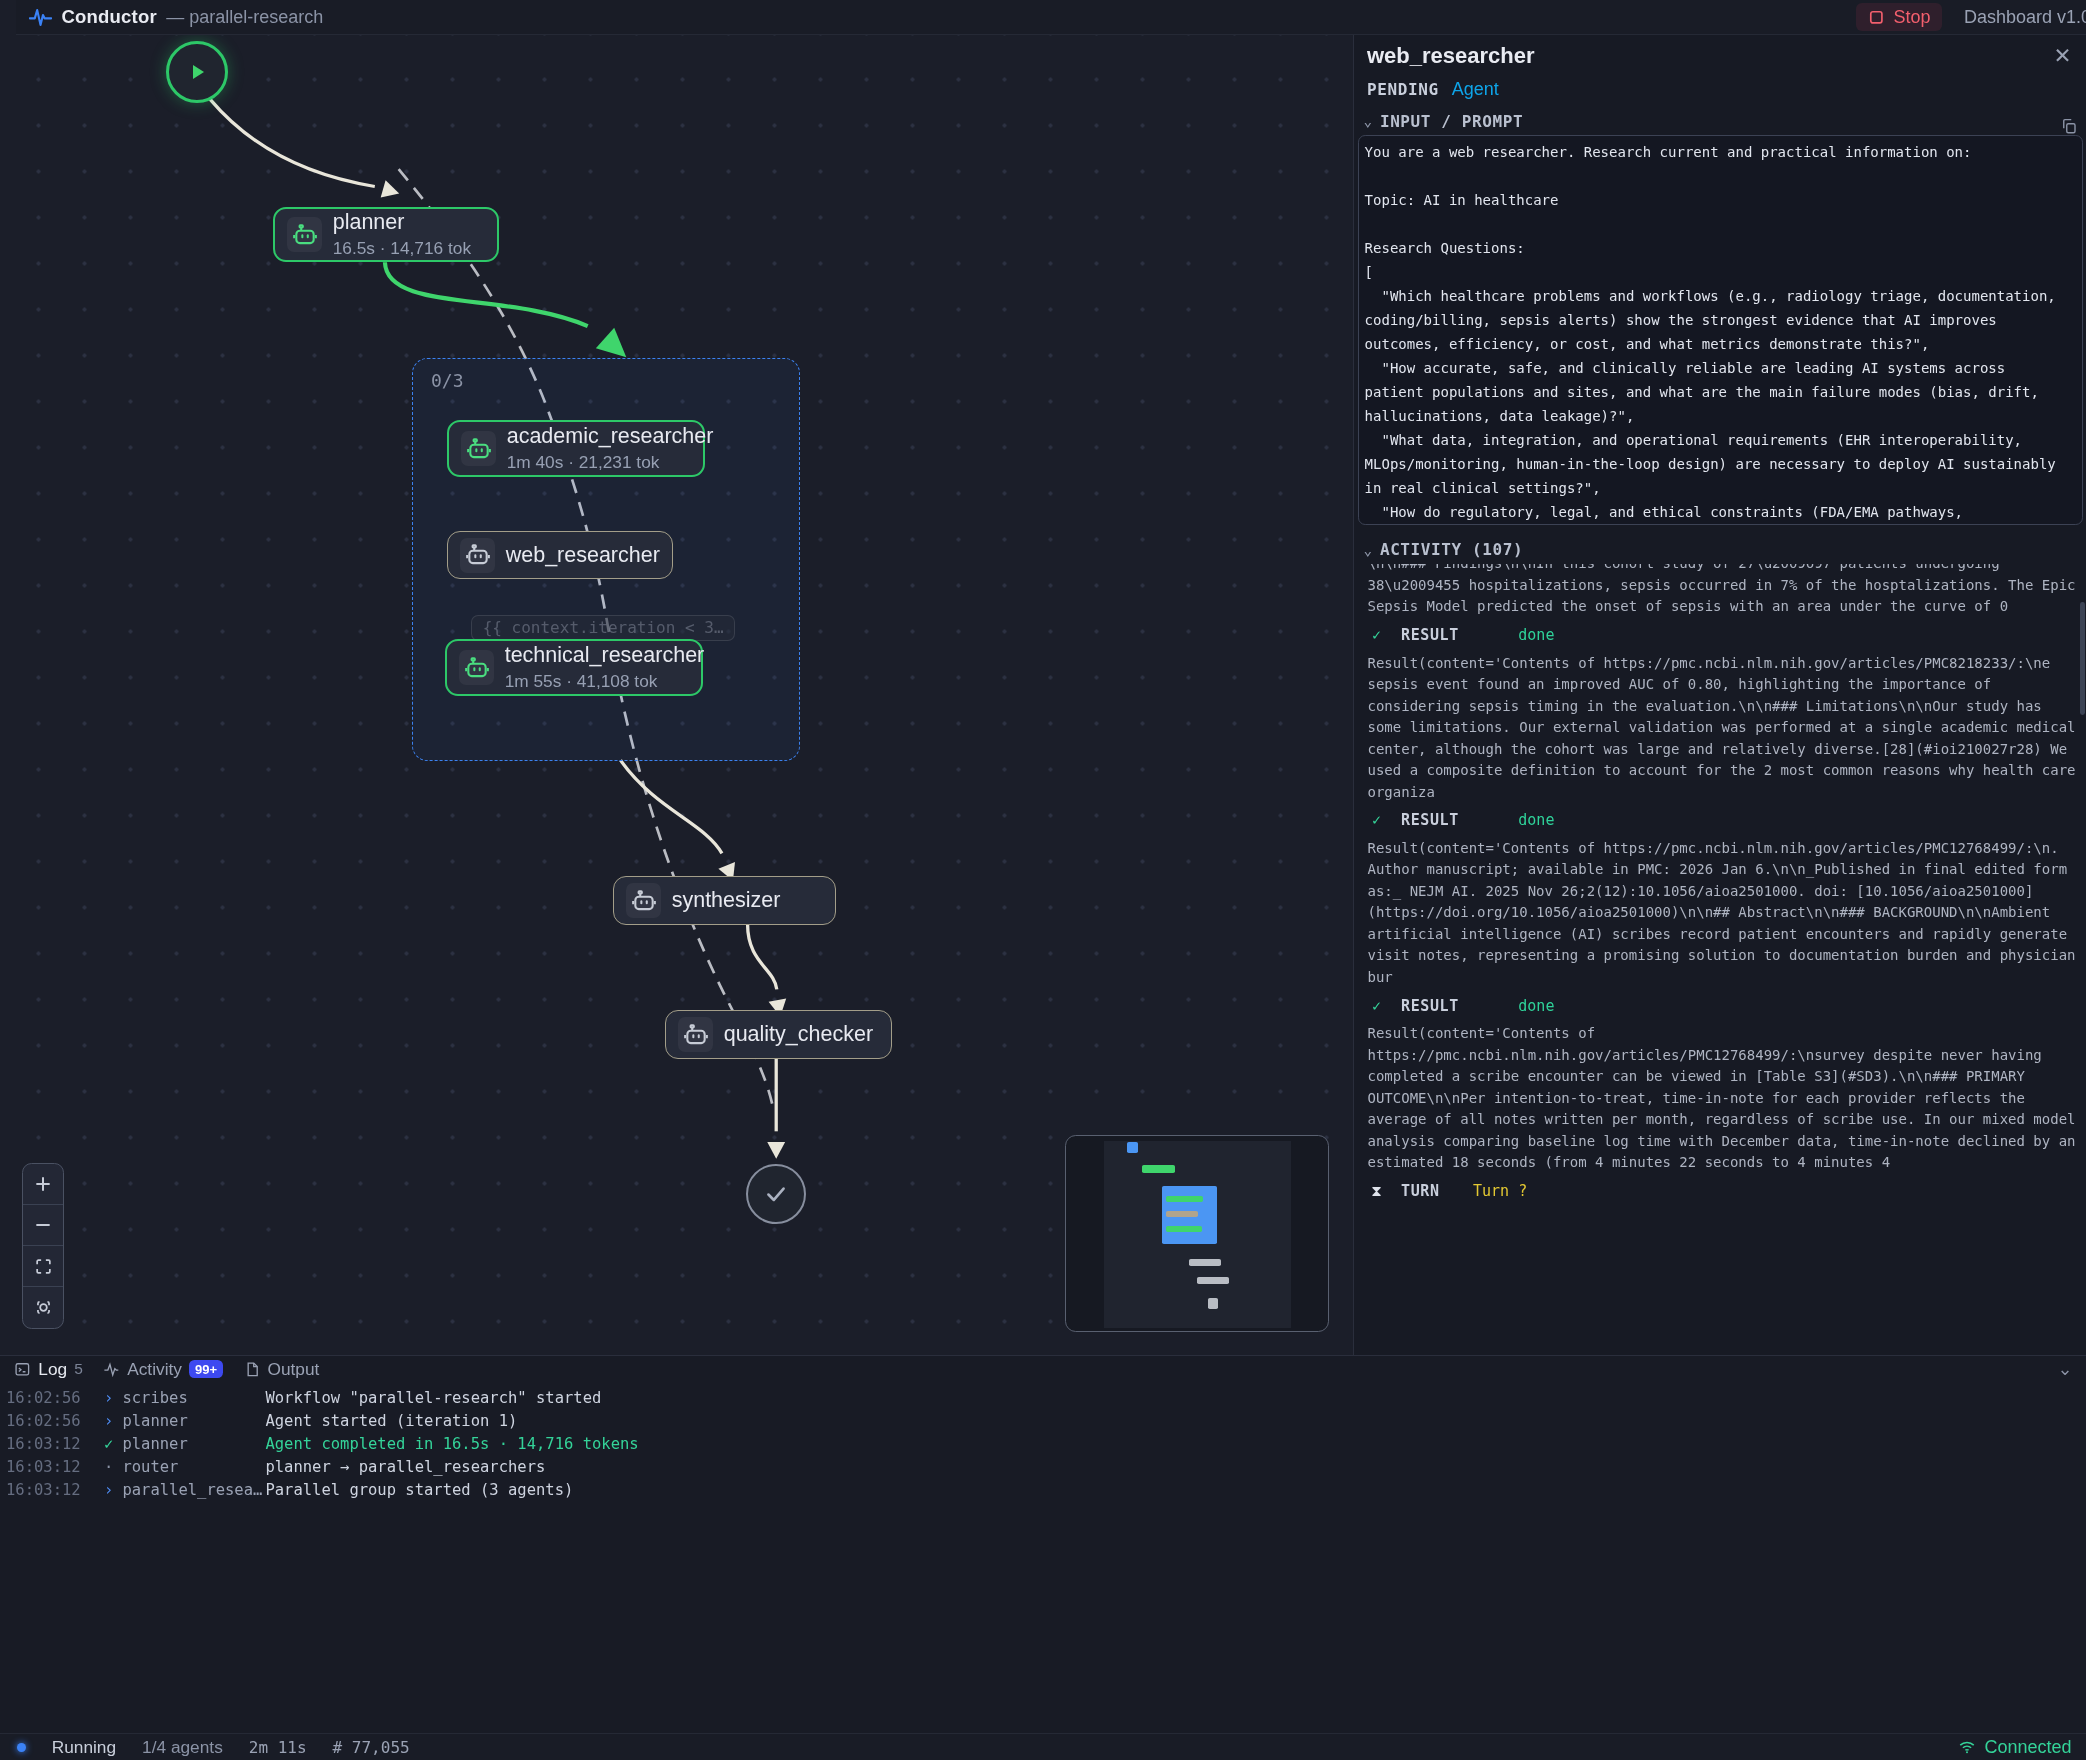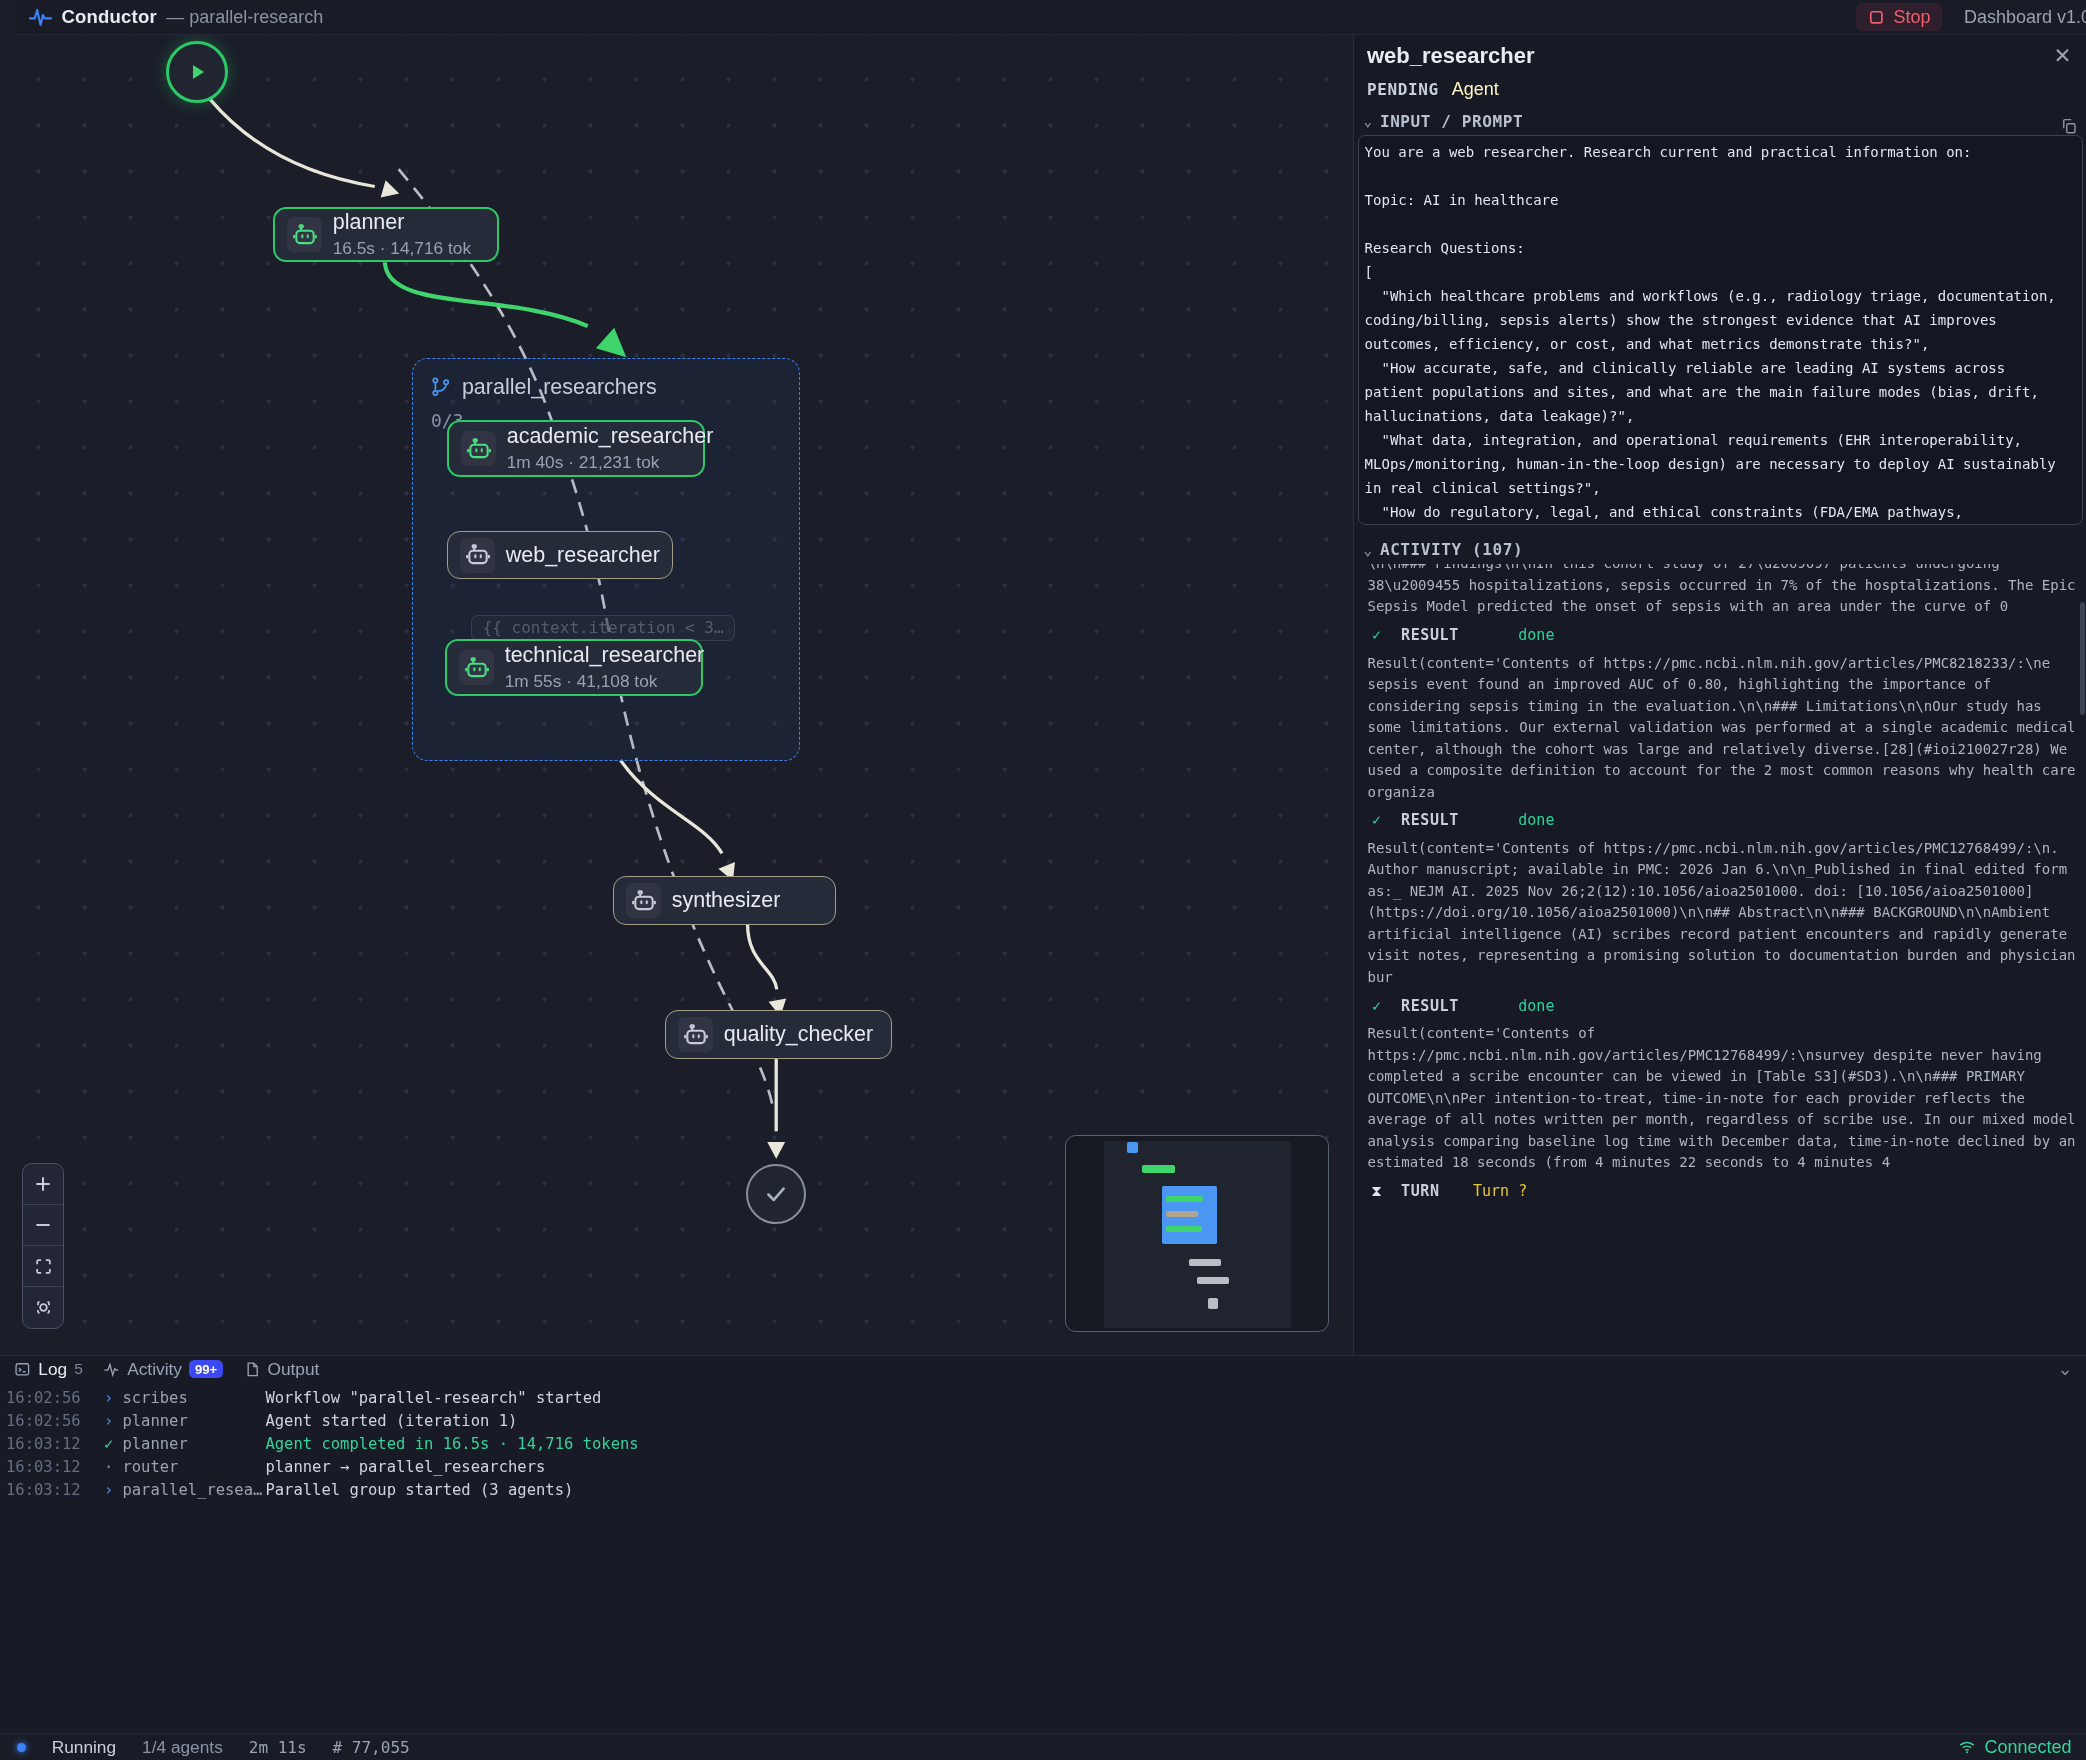--- a/index.html
+++ b/index.html
@@ -67,21 +67,21 @@
   .mm { position:absolute; border-radius:1.8px; }
 
   
   .panel { position:absolute; left:1353px; top:35px; width:734px; height:1320px;
            background:#171a24; border-left:1.2px solid #2a2e3c; z-index:30; }
   .panel-title-row { display:flex; align-items:center; justify-content:space-between; padding:8.4px 15.5px 0 13px; }
   .panel-title { font-size:22px; font-weight:bold; color:#e9ebf2; }
   .close-x { color:#9aa2b4; font-size:21.5px; background:none; border:none; cursor:pointer; line-height:1; }
   .panel-status-row { display:flex; align-items:center; gap:13px; padding:9.5px 0 0 13px; }
   .badge-pending { font-family:"DejaVu Sans Mono", monospace; font-weight:bold; font-size:16px; color:#c9cfdc; letter-spacing:0.6px; }
-  .agent-kind { font-size:18px; color:#fef9c3;text-align:right; }
+  .agent-kind { font-size:18px; color:#0ea5e9;text-align:right; }
   .sect-head { display:flex; align-items:center; gap:7.2px; padding:12px 0 6px 9.5px;
                font-family:"DejaVu Sans Mono", monospace; font-weight:bold; font-size:16px;
                color:#b9c0cf; letter-spacing:0.6px; cursor:pointer; }
   .sect-head .chev { color:#8b93a6; font-size:14.3px; }
   .copybtn { position:absolute; right:9.5px; top:82px; background:none; border:none; cursor:pointer; color:#8b93a6; }
   .promptbox { position:absolute; left:3.6px; top:100px; width:725px; height:390px;
                border:1.2px solid #3c4254; border-radius:7.2px; background:#141722; overflow:hidden; }
   .promptbox pre { font-family:"DejaVu Sans Mono", monospace; font-size:14px; line-height:24px;
                    color:#e2e6ef; white-space:pre-wrap; padding:3.6px 6px 0 6px; }
   .act-head { position:absolute; left:0; top:493px; width:100%; }
@@ -194,30 +194,20 @@
           <rect x="13.6" y="11.4" width="1.9" height="3.6" rx=".95" fill="currentColor" stroke="none"></rect>
         </svg>
       </span>
       <span>
         <div class="nt">planner</div>
         <div class="ns">16.5s · 14,716 tok</div>
       </span>
     </div>
 
     <div class="group" style="left:412px; top:323px; width:388px; height:403px;">
-      <div class="group-head">
-        <svg width="21.5" height="21.5" viewBox="0 0 24 24" fill="none" stroke="#4b96f3" stroke-width="1.9">
-          <circle cx="6" cy="5" r="2.4"></circle>
-            <circle cx="6" cy="19" r="2.4"></circle>
-            <circle cx="18" cy="7" r="2.4"></circle>
-          <path d="M6 7.5 v9"></path>
-            <path d="M18 9.5 a8 8 0 0 1 -9.5 7"></path>
-        </svg>
-        <span class="group-title">parallel_researchers</span>
-      </div>
       <div class="group-count">0/3</div>
     </div>
 
     <div class="node done" style="left:447px; top:385px; width:258px; height:57px;">
       <span class="chip">
         <svg class="robot" width="26" height="26" viewBox="0 0 24 24" fill="none" stroke="currentColor" stroke-width="1.9">
           <rect x="4" y="8" width="16" height="11.5" rx="3.2"></rect>
             <path d="M8.5 8 V5"></path>
             <rect x="7" y="3" width="3" height="2" rx=".6"></rect>
           <path d="M2 12 v3 M22 12 v3"></path>

